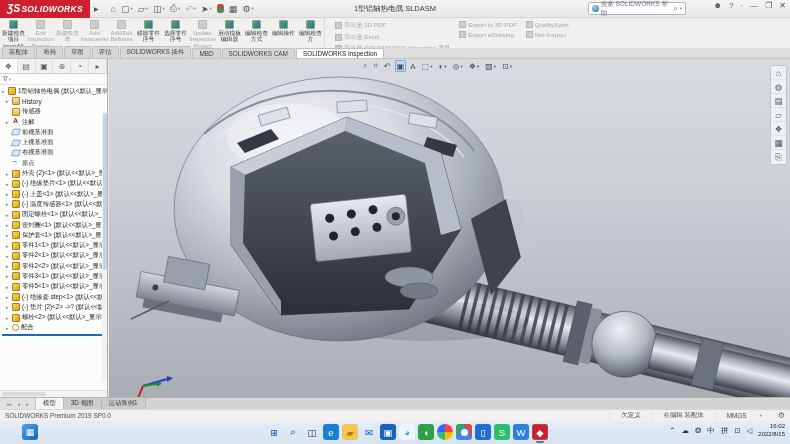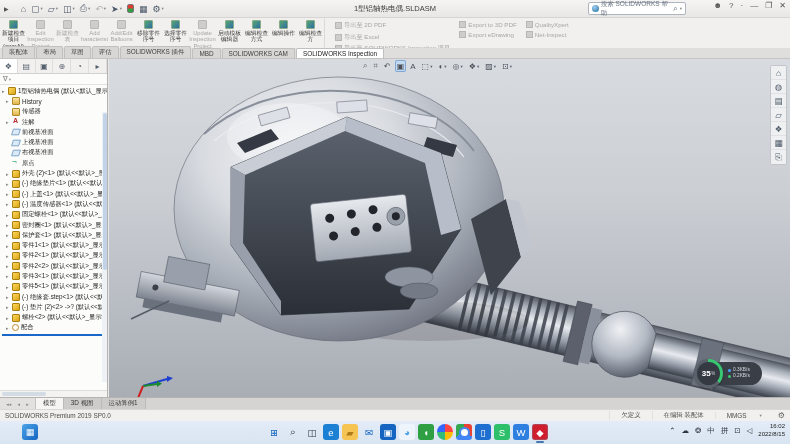--- a/index.html
+++ b/index.html
@@ -109,20 +109,24 @@
 .tb-ico[data-icon-name="pinwheel-icon"]{background:conic-gradient(#f44 0 25%,#fb0 25% 50%,#3b7 50% 75%,#36f 75% 100%);color:transparent;border-radius:50%}
 .tb-tray{position:absolute;right:5px;top:2px;display:flex;align-items:center;gap:6px;font-size:7.5px;color:#2c3440}
 .tray-ico{display:flex;align-items:center;justify-content:center}
 .tray-clock{text-align:right;font-size:6px;line-height:1.25;color:#222}
 svg{display:block}
 </style>
 </head>
 <body>
 
 <div class="titlebar">
+  <div class="logo">
+    <span class="mark">ƷS</span>
+    <span>SOLIDWORKS</span>
+  </div>
   <span class="logo-arrow">▶</span>
   <div class="qat">
 
       <span class="qat-ico" data-icon-name="home-button">
         <span class="g">⌂</span>
 
       </span>
 
       <span class="qat-ico" data-icon-name="new-document-button">
         <span class="g">▢</span>
@@ -721,40 +725,20 @@
 
   <svg width="52" height="36" viewBox="0 0 52 36" style="position:absolute;left:12px;top:312px">
     <line x1="22" y1="15" x2="46" y2="8" stroke="#1f3fd0" stroke-width="2"></line>
     <polygon points="46,5 52,7 46,11" fill="#1f3fd0"></polygon>
     <line x1="22" y1="15" x2="36" y2="13" stroke="#1c8a2e" stroke-width="2"></line>
     <polygon points="36,10 41,12.5 36,16" fill="#1c8a2e"></polygon>
     <line x1="22" y1="15" x2="15" y2="32" stroke="#d01f1f" stroke-width="2"></line>
     <polygon points="12,31 15,36 18,32" fill="#d01f1f"></polygon>
   </svg>
 
-  <div class="speedwidget">
-    <div class="sw-pill">
-
-        <div class="sw-row">
-          <span class="sw-dot" style="background: rgb(77, 166, 255);"></span>
-          <span>0.3KB/s</span>
-        </div>
-
-        <div class="sw-row">
-          <span class="sw-dot" style="background: rgb(55, 200, 113);"></span>
-          <span>0.2KB/s</span>
-        </div>
-      </div>
-    <div class="sw-circle">
-      <div class="sw-inner">
-        <span>35</span>
-          <small>%</small>
-      </div>
-    </div>
-  </div>
 </div>
 
 <div class="bottomtabs">
   <div class="bt-arrows">
     <span>◂◂</span>
       <span>◂</span>
       <span>▸</span>
   </div>
   <div style="display:flex">
 

